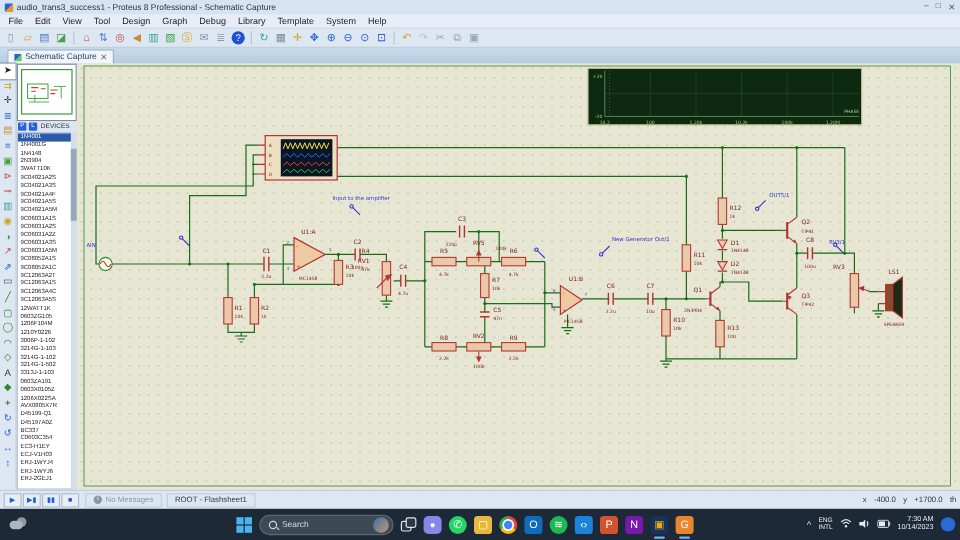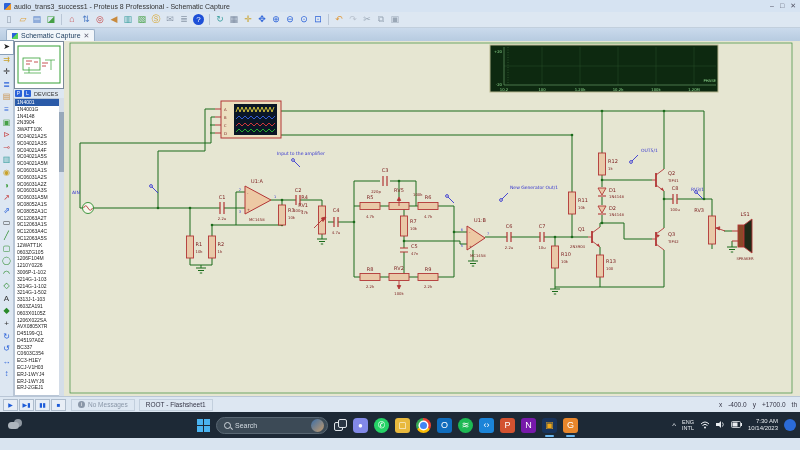--- a/index.html
+++ b/index.html
@@ -86,20 +86,34 @@
   <div class="titlebar">
     <span class="appico"></span>
     <span>audio_trans3_success1 - Proteus 8 Professional - Schematic Capture</span>
     <span class="wctl">
       <span>–</span>
       <span>□</span>
       <span>✕</span>
     </span>
   </div>
 
+  <div class="menubar">
+
+  <span class="menu-item">File</span>
+      <span class="menu-item">Edit</span>
+      <span class="menu-item">View</span>
+      <span class="menu-item">Tool</span>
+      <span class="menu-item">Design</span>
+      <span class="menu-item">Graph</span>
+      <span class="menu-item">Debug</span>
+      <span class="menu-item">Library</span>
+      <span class="menu-item">Template</span>
+      <span class="menu-item">System</span>
+      <span class="menu-item">Help</span>
+    </div>
 
   <div class="toolbar">
 
   <span class="tbi" style="color: rgb(138, 151, 168);">▯</span>
       <span class="tbi" style="color: rgb(223, 161, 61);">▱</span>
       <span class="tbi" style="color: rgb(77, 124, 198);">▤</span>
       <span class="tbi" style="color: rgb(70, 160, 70);">◪</span>
       <span class="tbi sep"></span>
       <span class="tbi" style="color: rgb(198, 69, 69);">⌂</span>
       <span class="tbi" style="color: rgb(77, 124, 198);">⇅</span>

